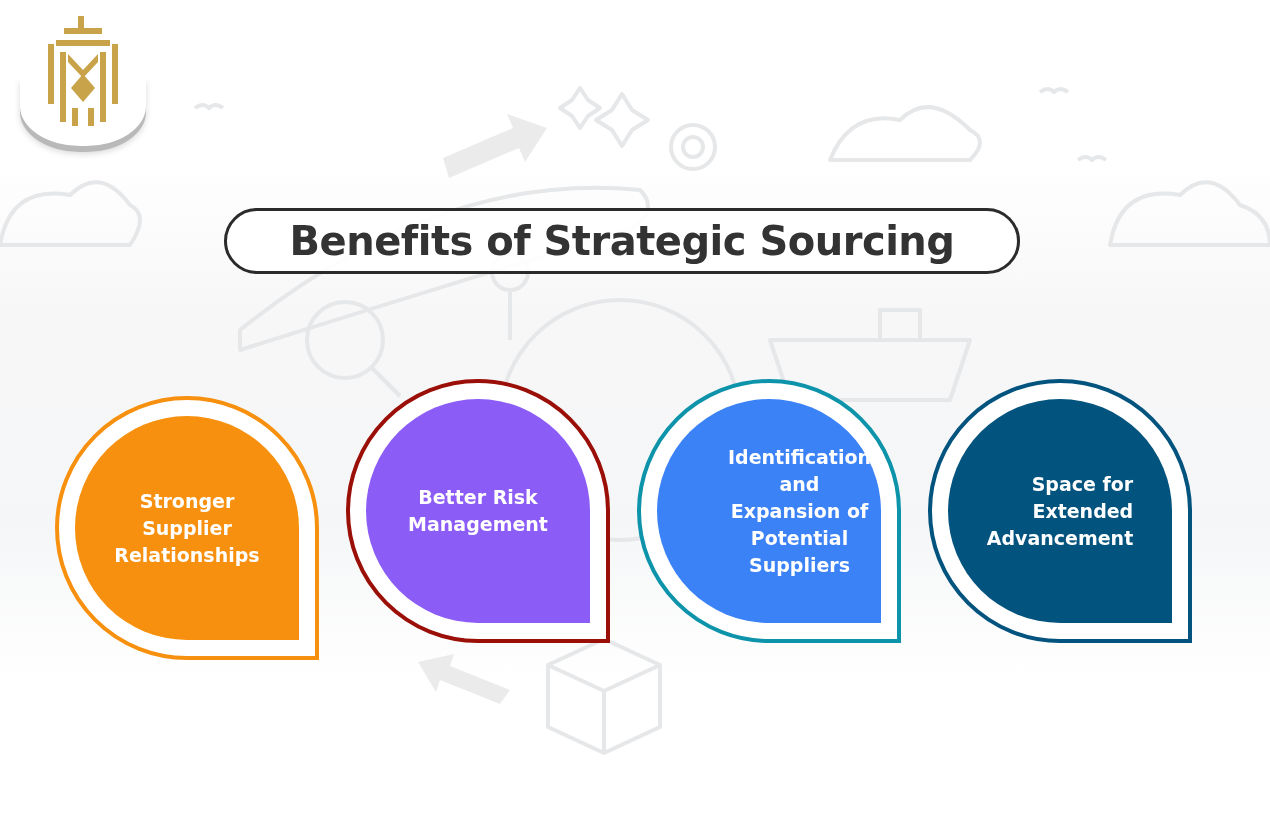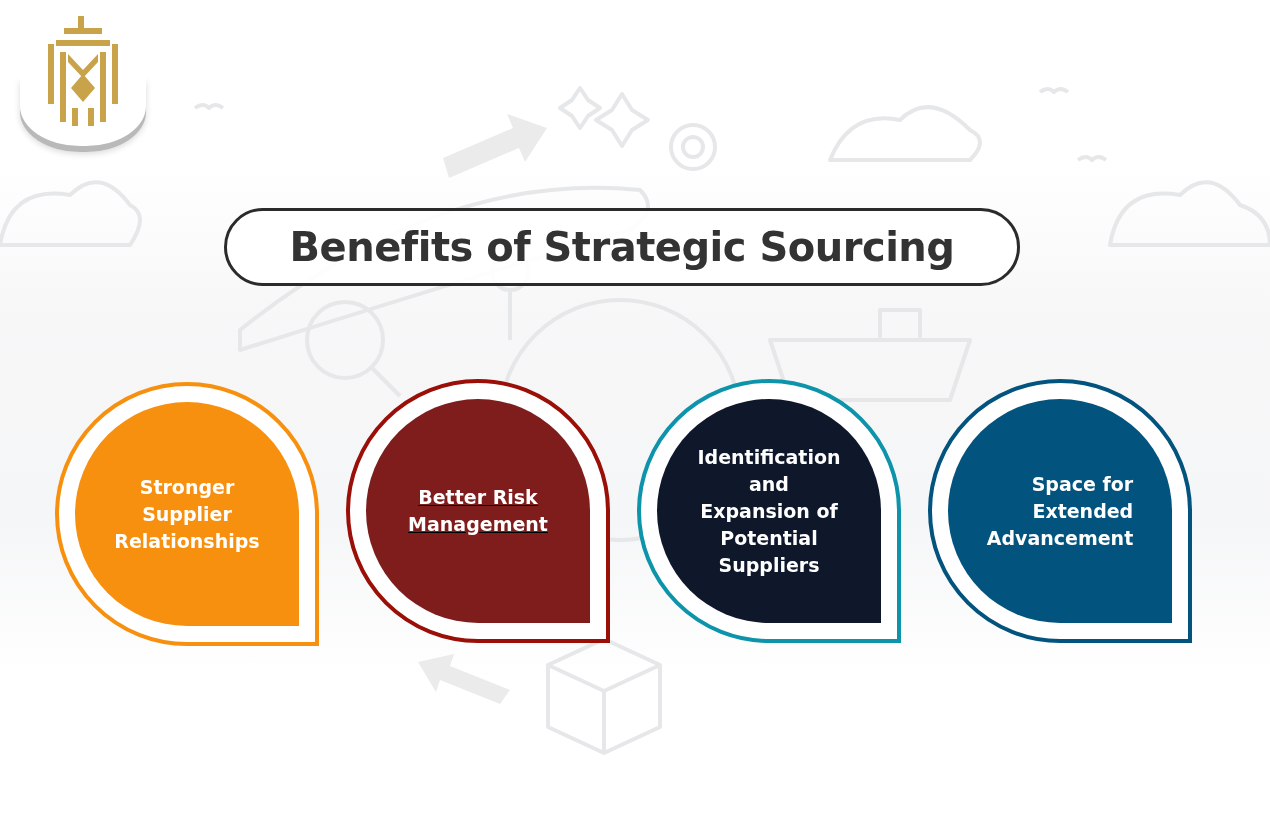--- a/index.html
+++ b/index.html
@@ -17,21 +17,21 @@
     position: absolute; left: 20px; top: 14px; width: 126px; height: 132px;
   }
   .logo-base {
     position: absolute; left: 0; top: 60px; width: 126px; height: 72px;
     border-radius: 0 0 60px 60px / 0 0 40px 40px;
     background: #ffffff;
     box-shadow: 0 6px 0 #b9b9b9, 0 8px 6px rgba(0,0,0,0.15);
   }
   .logo svg { position: absolute; left: 20px; top: 0; }
   .title-pill {
-    position: absolute; left: 224px; top: 208px; width: 796px; height: 78px;
+    position: absolute; left: 224px; top: 208px; width: 796px; height: 66px;
     border: 3px solid #2b2b2b; border-radius: 40px; background: rgba(255,255,255,0.92);
     display: flex; align-items: center; justify-content: center; box-sizing: border-box;
   }
   .title-pill span {
     font-family: "DejaVu Sans", sans-serif; font-weight: bold;
     font-size: 40px; color: #333333; letter-spacing: -0.5px;
   }
   .card {
     position: absolute; width: 264px; height: 264px; box-sizing: border-box;
     border: 4px solid; border-radius: 132px 132px 0 132px; background: #ffffff;
@@ -93,37 +93,37 @@
       <rect x="32" y="94" width="6" height="18"></rect>
       <rect x="48" y="94" width="6" height="18"></rect>
     </g>
   </svg>
 </div>
 
 <div class="title-pill">
   <span>Benefits of Strategic Sourcing</span>
 </div>
 
-<div class="card" style="left:55px; top:382px; border-color:#f7900e;">
+<div class="card" style="left:55px; top:396px; border-color:#f7900e;">
   <div class="card-fill" style="background:#f7900e;">
     <span>Stronger
 Supplier
 Relationships</span>
   </div>
 </div>
 
 <div class="card" style="left:346px; top:379px; border-color:#9a0f07;">
-  <div class="card-fill" style="background:#7f1d1d;text-decoration:underline;">
+  <div class="card-fill" style="background:#8b5cf6;">
     <span>Better Risk
 Management</span>
   </div>
 </div>
 
 <div class="card" style="left:637px; top:379px; border-color:#0d93aa;">
-  <div class="card-fill" style="background:#0f172a;">
+  <div class="card-fill" style="background:#3b82f6;justify-content:flex-end;">
     <span>Identification
 and
 Expansion of
 Potential
 Suppliers</span>
   </div>
 </div>
 
 <div class="card" style="left:928px; top:379px; border-color:#03537f;">
   <div class="card-fill" style="background:#03537f;text-align:right;">

